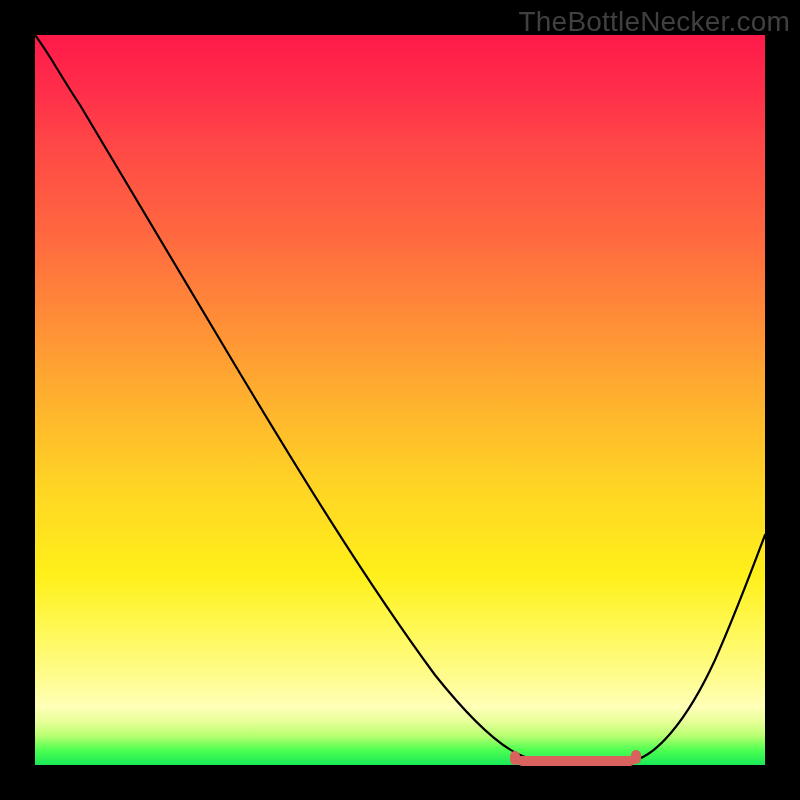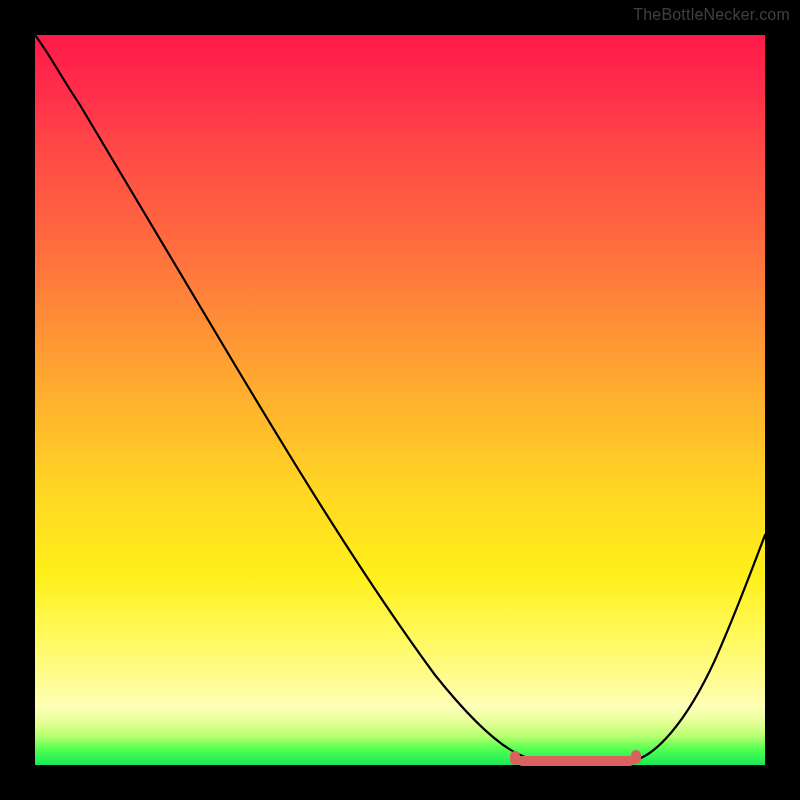--- a/index.html
+++ b/index.html
@@ -9,21 +9,21 @@
     width: 800px;
     height: 800px;
     background: #000;
   }
   .watermark {
     position: absolute;
     top: 6px;
     right: 10px;
     color: #404040;
     font-family: Arial, Helvetica, sans-serif;
-    font-size: 16px;
+    font-size: 28px;
     font-weight: 500;
     letter-spacing: 0.2px;
     z-index: 5;
   }
   .plot {
     position: absolute;
     left: 35px;
     top: 35px;
     width: 730px;
     height: 730px;

